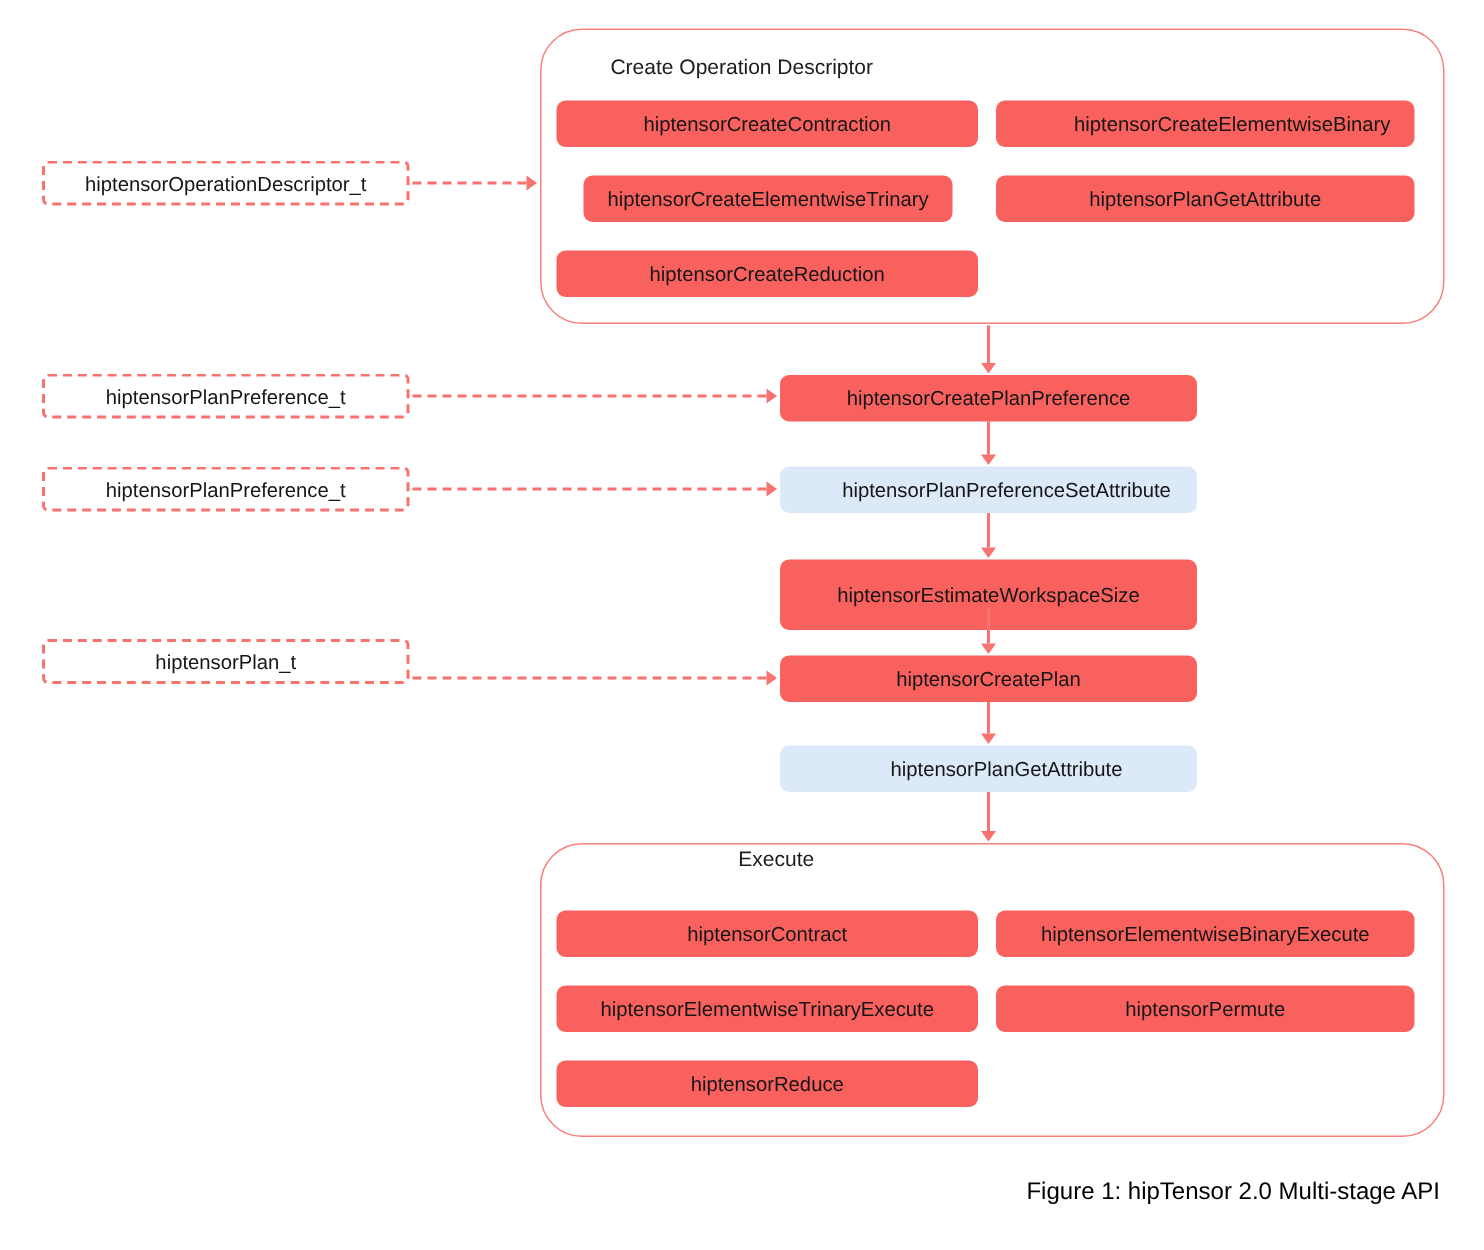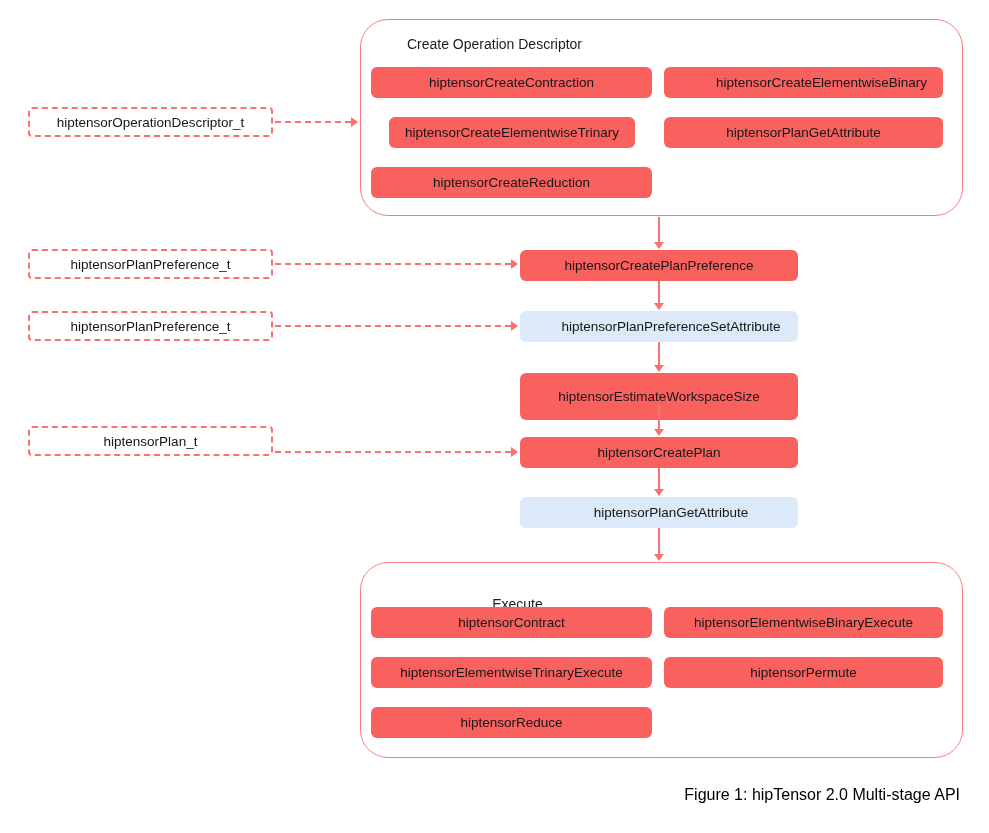--- a/index.html
+++ b/index.html
@@ -75,21 +75,21 @@
   <div class="node blue" style="left:520px;top:497px;width:278px;height:31px;">hiptensorPlanGetAttribute</div>
 
   <div class="varrow" style="top:217px;height:25px;"></div>
   <div class="varrow" style="top:281px;height:22px;"></div>
   <div class="varrow" style="top:342px;height:23px;"></div>
   <div class="varrow" style="top:405px;height:24px;"></div>
   <div class="varrow" style="top:468px;height:21px;"></div>
   <div class="varrow" style="top:528px;height:26px;"></div>
 
   <div class="group" style="top:562px;height:196px;"></div>
-  <div class="group-title" style="top:596px;padding-left:46px;">Execute</div>
+  <div class="group-title" style="top:564px;padding-left:46px;">Execute</div>
   <div class="node red" style="left:664px;top:607px;width:279px;height:31px;">hiptensorElementwiseBinaryExecute</div>
   <div class="node red" style="left:371px;top:607px;width:281px;height:31px;">hiptensorContract</div>
   <div class="node red" style="left:371px;top:657px;width:281px;height:31px;">hiptensorElementwiseTrinaryExecute</div>
   <div class="node red" style="left:664px;top:657px;width:279px;height:31px;">hiptensorPermute</div>
   <div class="node red" style="left:371px;top:707px;width:281px;height:31px;">hiptensorReduce</div>
 
   <div class="caption">Figure 1: hipTensor 2.0 Multi-stage API</div>
 
 </div>
 

